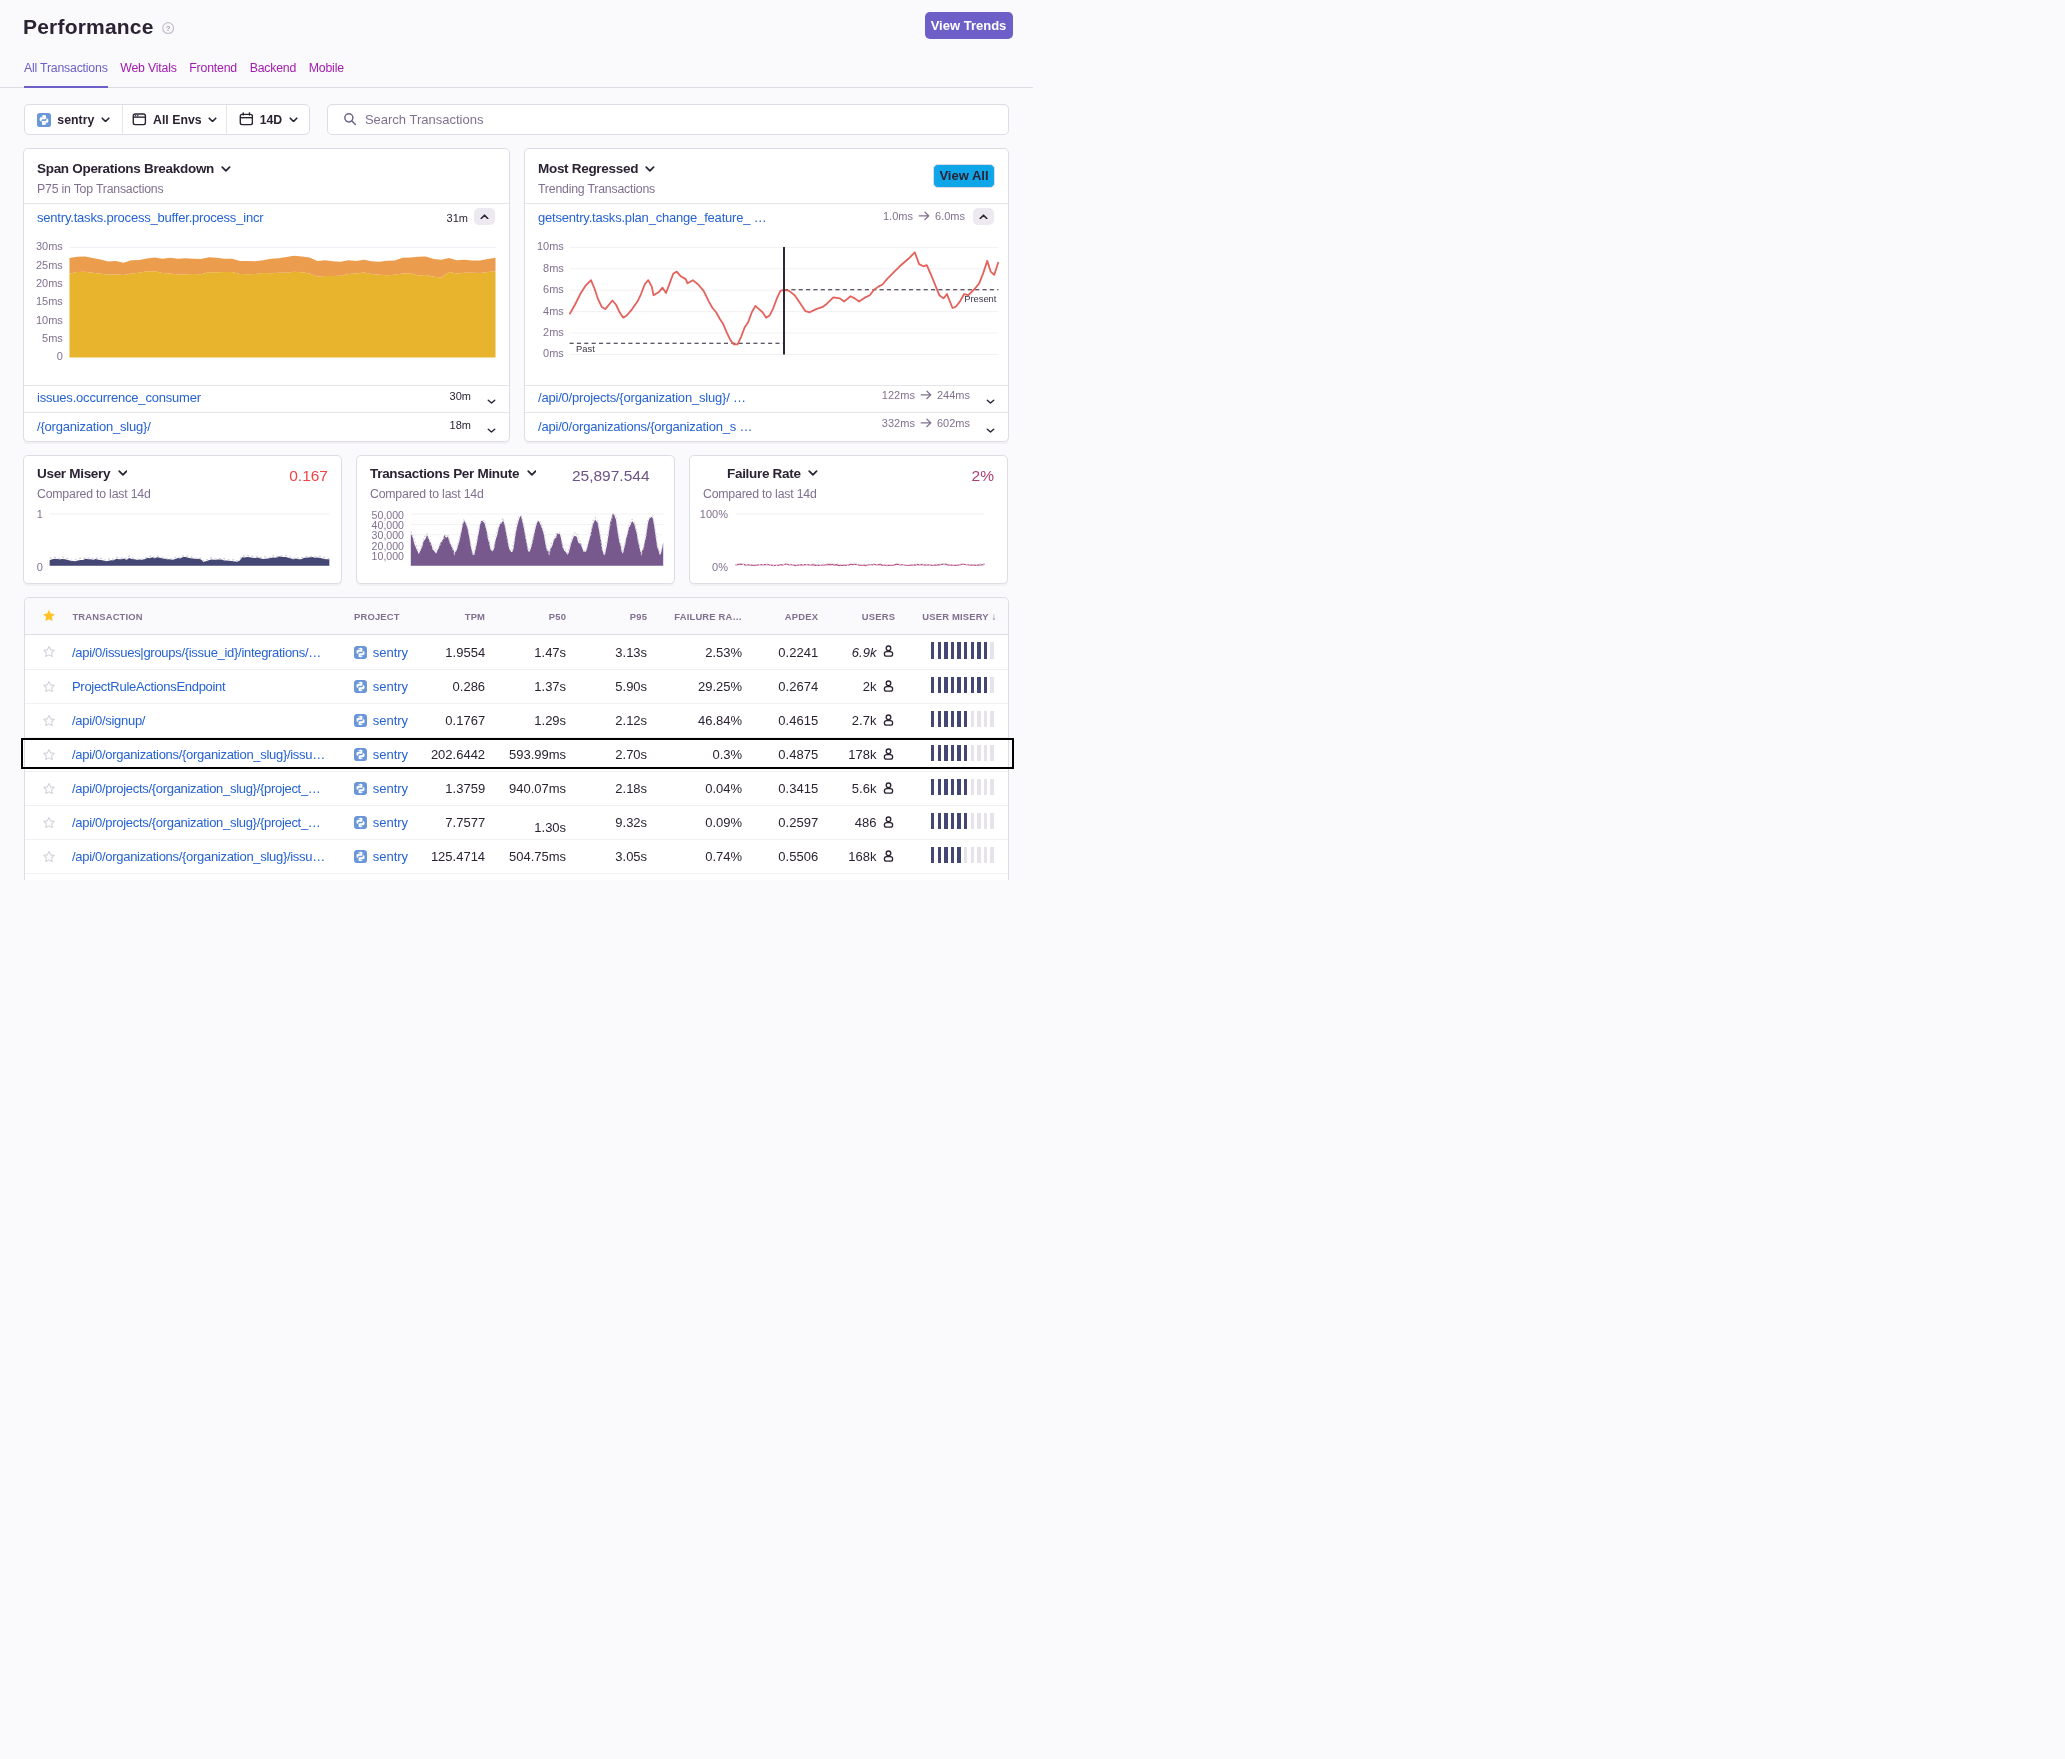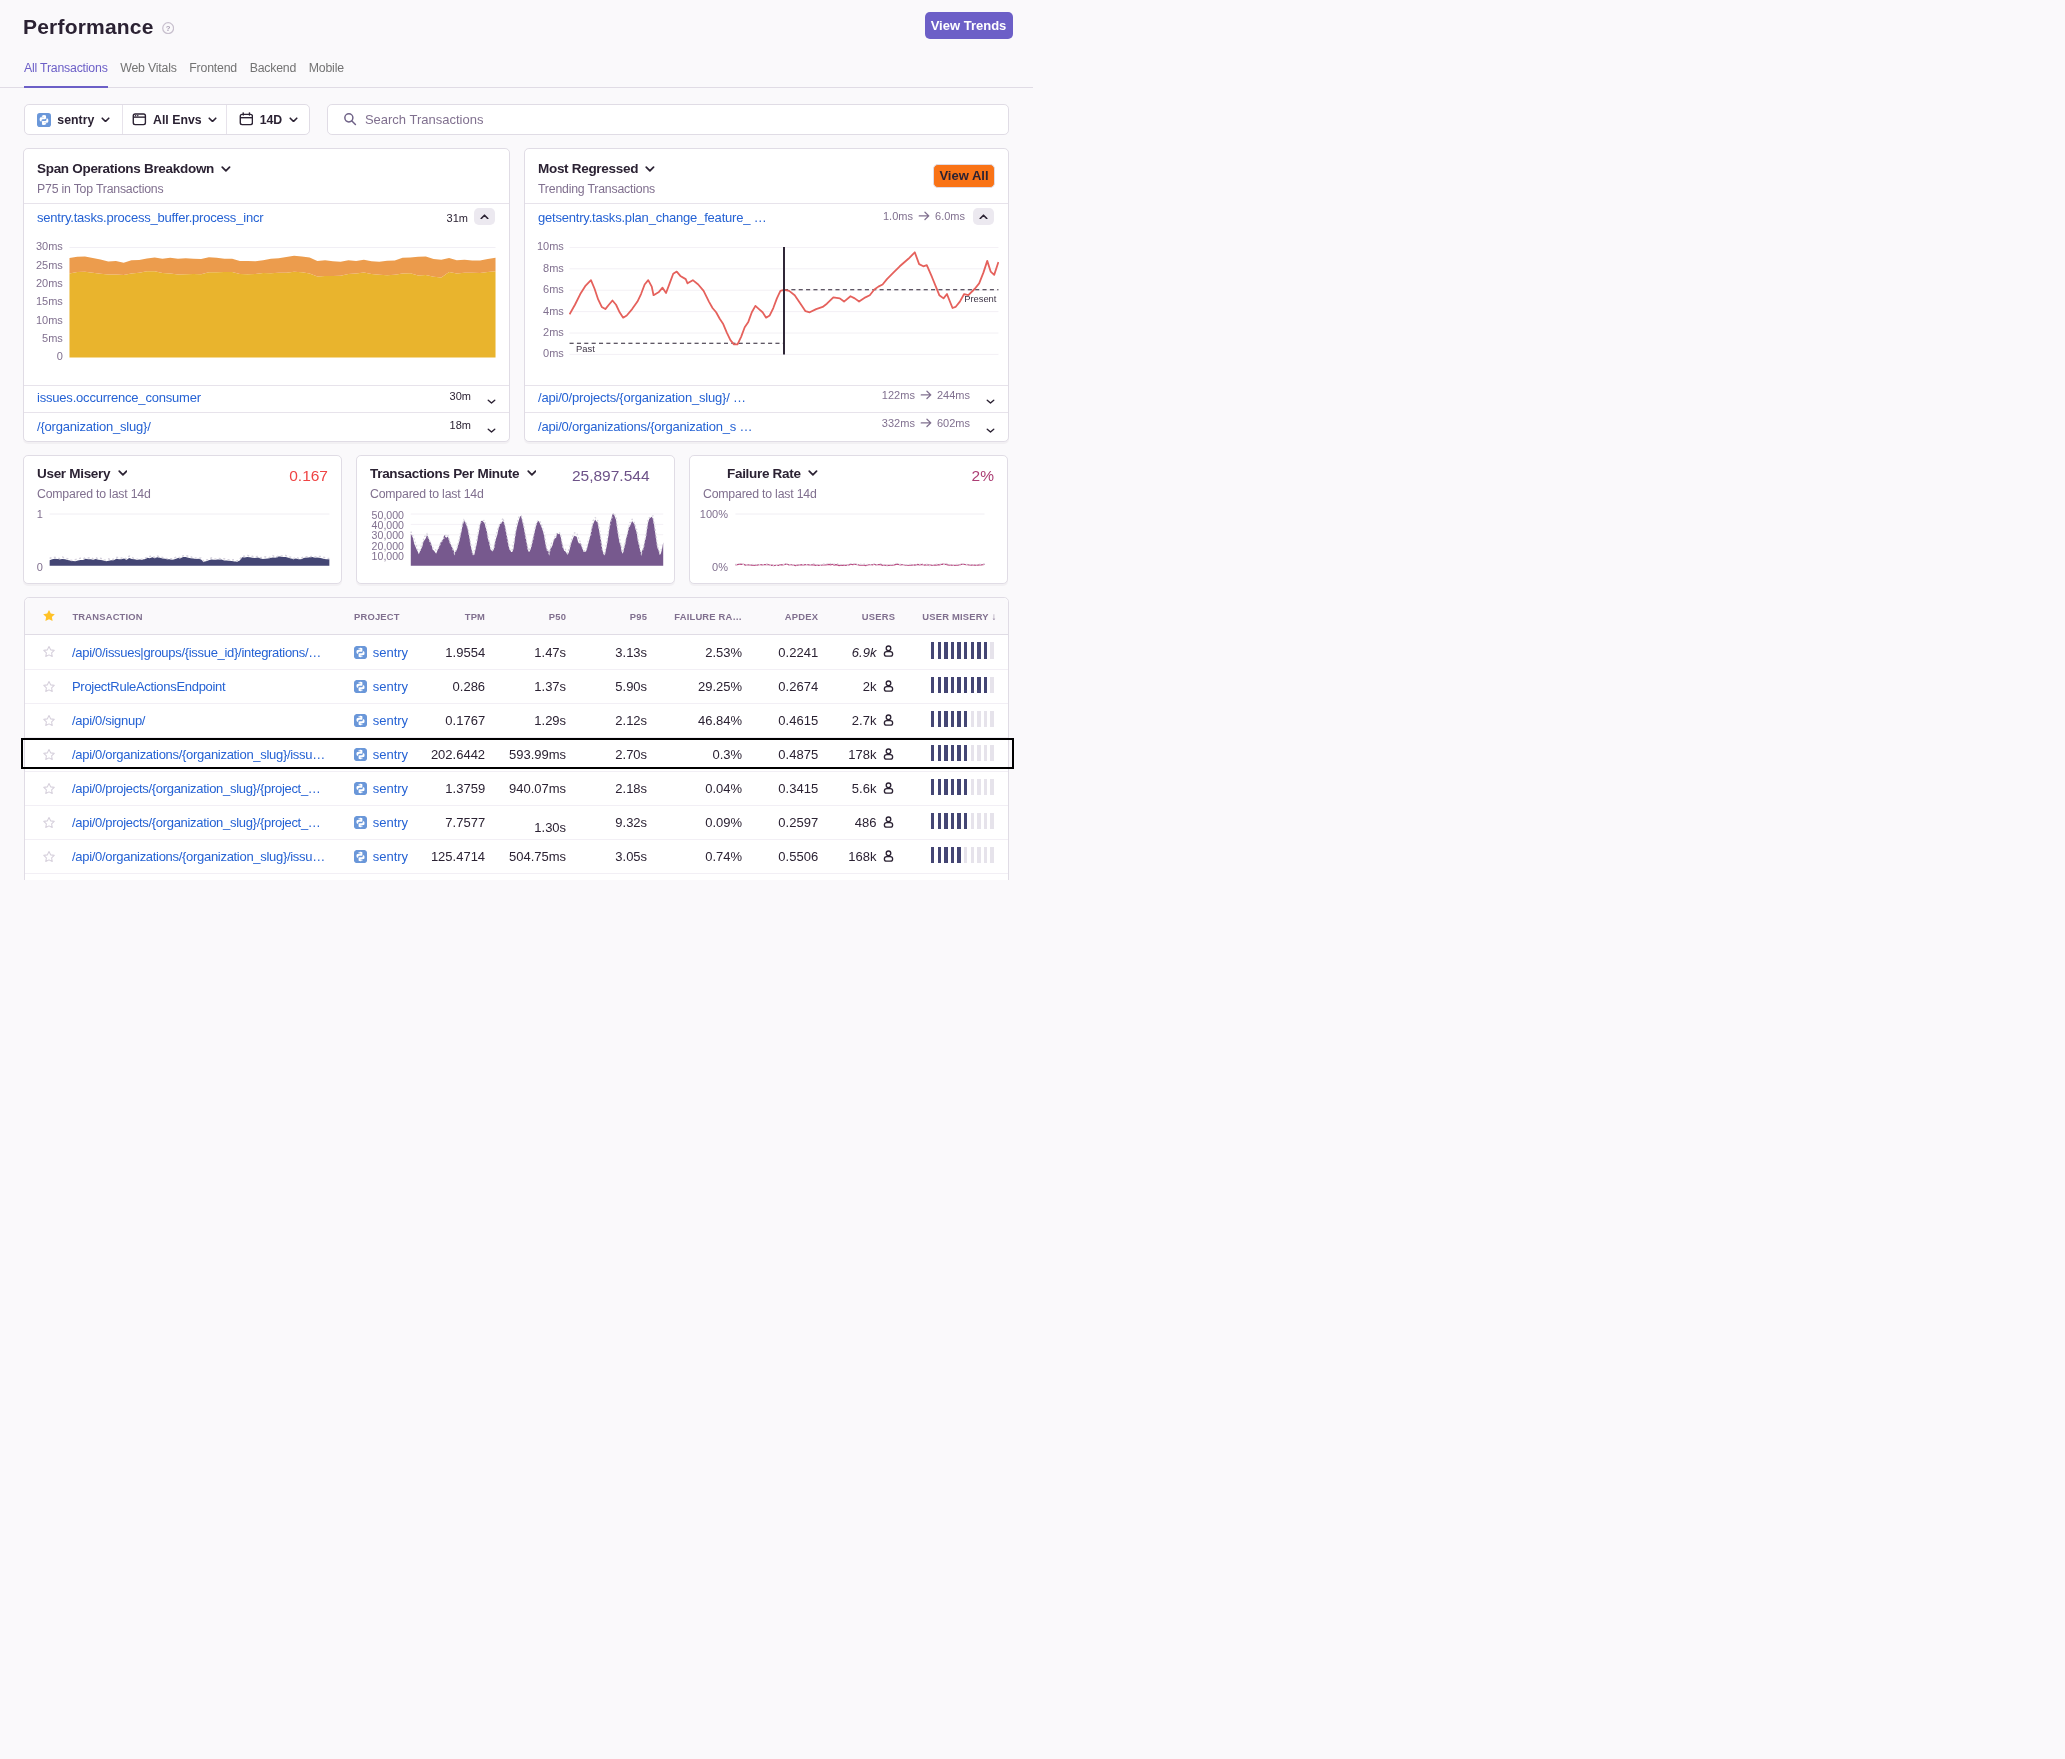--- a/index.html
+++ b/index.html
@@ -11,21 +11,21 @@
 .psub { position:absolute; left:13px; top:33px; font-size:12.3px; letter-spacing:-0.2px; color:#80708F; }
 .pval { position:absolute; right:13px; top:10.6px; font-size:15.5px; font-weight:normal; }
 .pdiv { position:absolute; left:0; right:0; height:0.8px; background:#E7E3EB; }
 .rowlink { position:absolute; left:13px; font-size:13px; letter-spacing:-0.2px; color:#2562D4; white-space:nowrap; }
 .rowval { position:absolute; font-size:11px; color:#2B2233; }
 .trendval { position:absolute; font-size:11px; color:#80708F; display:flex; align-items:center; }
 .togglebtn { position:absolute; width:20.5px; height:17px; background:#ECE9F0; border-radius:4.9px;
   display:flex; align-items:center; justify-content:center; }
 .axlbl { position:absolute; font-size:11px; color:#80708F; text-align:right; width:38px; }
 .tabs { position:absolute; left:24px; top:61px; display:flex; gap:12.7px; font-size:12.3px; letter-spacing:-0.2px; }
-.tab { padding-bottom:10.6px; color:#737373; }
+.tab { padding-bottom:10.6px; color:#a21caf; }
 .tab.active { color:#6C5FC7; border-bottom:2.5px solid #6C5FC7; }
 .fseg { display:flex; align-items:center; gap:6.5px; font-size:12.3px; font-weight:bold; justify-content:center; }
 .mis { display:inline-flex; gap:3.3px; height:16.4px; }
 .mis i { width:3.3px; height:16.4px; display:block; }
 </style></head><body>
 
 <div class="abs" style="left:23px;top:14.7px;font-size:21px;font-weight:bold;letter-spacing:0.2px;display:flex;align-items:center;gap:8.2px;">Performance <svg width="12.3" height="12.3" viewBox="0 0 15 15" style="margin-top:2.5px;font-size:26px">
       <circle cx="7.5" cy="7.5" r="6.6" fill="none" stroke="#C8C0CE" stroke-width="1.5"></circle>
       <text x="7.5" y="11.2" text-anchor="middle" font-family="Liberation Sans" font-size="9.5" font-weight="bold" fill="#A99FB3">?</text>
     </svg></div>
@@ -120,21 +120,21 @@
 <div class="rowval" style="top:270px;right:38px;">18m</div>
 <div class="abs" style="top:272px;right:12.7px;"><svg width="9" height="5.3" viewBox="0 0 11 6.5" style="">
         <path d="M1.5 1.5 L5.5 5.0 L9.5 1.5" fill="none" stroke="#2B2233" stroke-width="1.7" stroke-linecap="round" stroke-linejoin="round"></path>
       </svg></div>
 </div>
 <div class="panel" style="left:524px;top:148px;width:485px;height:294px;">
 <div class="ptitle">Most Regressed <svg width="9.8" height="6.1" viewBox="0 0 12 7.5" style="">
         <path d="M1.5 1.5 L6.0 6.0 L10.5 1.5" fill="none" stroke="#2B2233" stroke-width="2.1" stroke-linecap="round" stroke-linejoin="round"></path>
       </svg></div>
 <div class="psub">Trending Transactions</div>
-<div class="abs" style="right:13px;top:14.7px;width:62px;height:24.5px;border:0.8px solid #E0DCE5;border-radius:4.9px;background:#f97316;font-size:13px;font-weight:bold;display:flex;align-items:center;justify-content:center;">View All</div>
+<div class="abs" style="right:13px;top:14.7px;width:62px;height:24.5px;border:0.8px solid #E0DCE5;border-radius:4.9px;background:#0ea5e9;font-size:13px;font-weight:bold;display:flex;align-items:center;justify-content:center;">View All</div>
 <div class="pdiv" style="top:54px;"></div>
 <div class="rowlink" style="top:61px;">getsentry.tasks.plan_change_feature_&nbsp;…</div>
 <div class="trendval" style="top:61px;right:43px;">1.0ms<svg width="12.3" height="9.8" viewBox="0 0 15 12" style="margin:0 4.9px">
         <path d="M1.5 6 H13 M8.5 1.5 L13.2 6 L8.5 10.5" fill="none" stroke="#80708F" stroke-width="1.6" stroke-linecap="round" stroke-linejoin="round"></path>
       </svg>6.0ms</div>
 <div class="togglebtn" style="top:59px;right:14.3px;">
       <svg width="9" height="5.7" viewBox="0 0 11 7" style="">
         <path d="M1.5 5.5 L5.5 1.5 L9.5 5.5" fill="none" stroke="#2B2233" stroke-width="2.0" stroke-linecap="round" stroke-linejoin="round"></path>
       </svg>
     </div>

